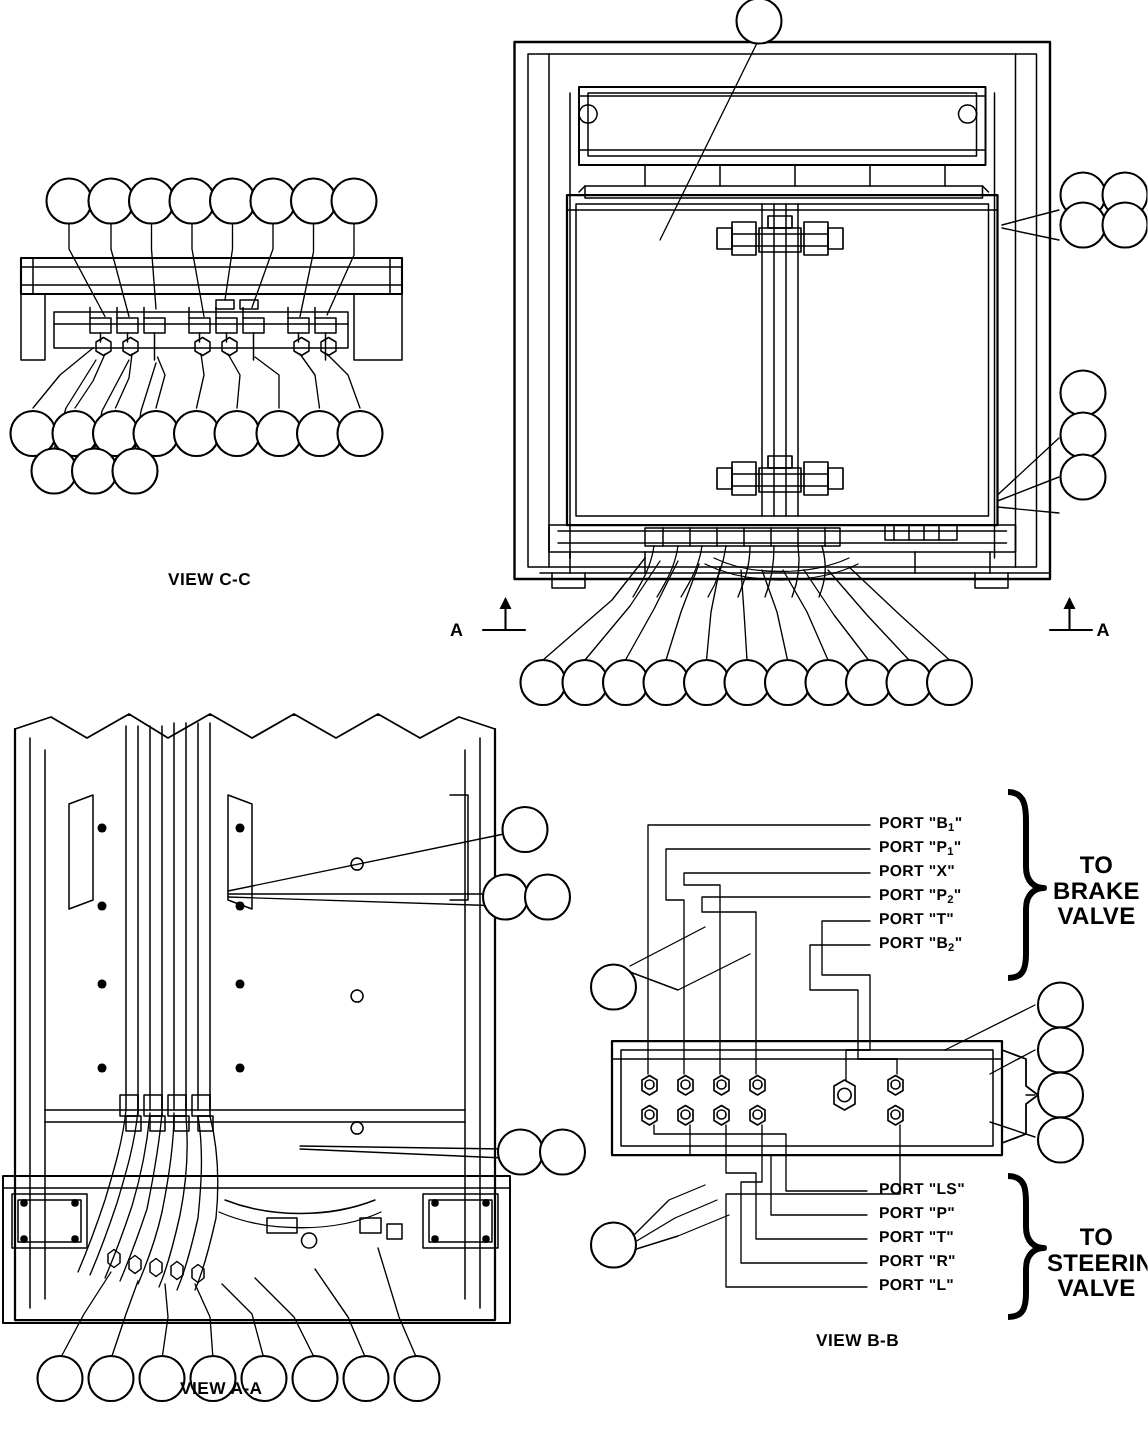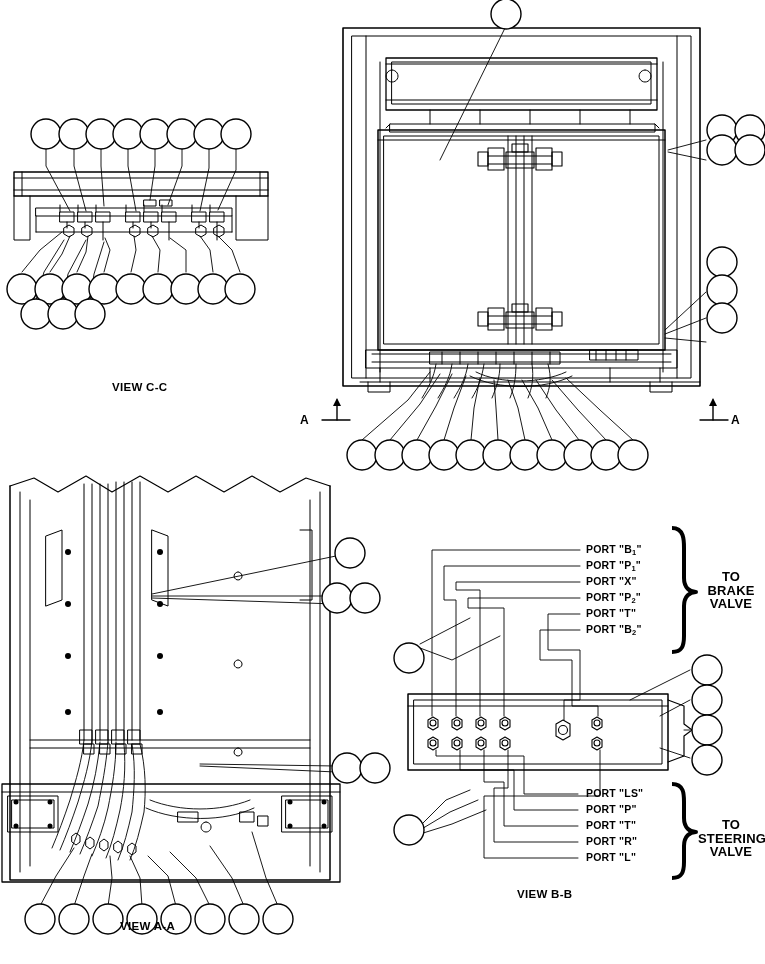--- a/index.html
+++ b/index.html
@@ -36,21 +36,21 @@
   }
   .view-title {
     font-size: 11.5px;
     letter-spacing: 0.3px;
   }
   .port-lbl {
     font-size: 10.5px;
     letter-spacing: 0.2px;
   }
   .group-lbl {
-    font-size: 13px;
+    font-size: 16px;
     text-align: center;
     letter-spacing: 0.2px;
   }
   .sec-lbl {
     font-size: 12px;
     font-weight: bold;
   }
   .sub {
     font-size: 7.5px;
     vertical-align: -2px;
@@ -485,21 +485,21 @@
 
       <circle cx="707" cy="670" r="15"></circle>
       <circle cx="707" cy="700" r="15"></circle>
       <circle cx="707" cy="730" r="15"></circle>
       <circle cx="707" cy="760" r="15"></circle>
     </g>
   </svg>
 
   <div class="lbl view-title" style="left:112px; top:381px;">VIEW C-C</div>
   <div class="lbl view-title" style="left:120px; top:920px;">VIEW A-A</div>
-  <div class="lbl view-title" style="left:517px; top:888px;">VIEW B-B</div>
+  <div class="lbl view-title" style="left:544px; top:888px;">VIEW B-B</div>
 
   <div class="lbl sec-lbl" style="left:300px; top:414px;">A</div>
   <div class="lbl sec-lbl" style="left:731px; top:414px;">A</div>
 
   <div class="lbl port-lbl" style="left:586px; top:544px;"><span>PORT "B</span><span class="sub">1</span><span>"</span></div>
   <div class="lbl port-lbl" style="left:586px; top:560px;"><span>PORT "P</span><span class="sub">1</span><span>"</span></div>
   <div class="lbl port-lbl" style="left:586px; top:576px;"><span>PORT "X</span><span class="sub"></span><span>"</span></div>
   <div class="lbl port-lbl" style="left:586px; top:592px;"><span>PORT "P</span><span class="sub">2</span><span>"</span></div>
   <div class="lbl port-lbl" style="left:586px; top:608px;"><span>PORT "T</span><span class="sub"></span><span>"</span></div>
   <div class="lbl port-lbl" style="left:586px; top:624px;"><span>PORT "B</span><span class="sub">2</span><span>"</span></div>

